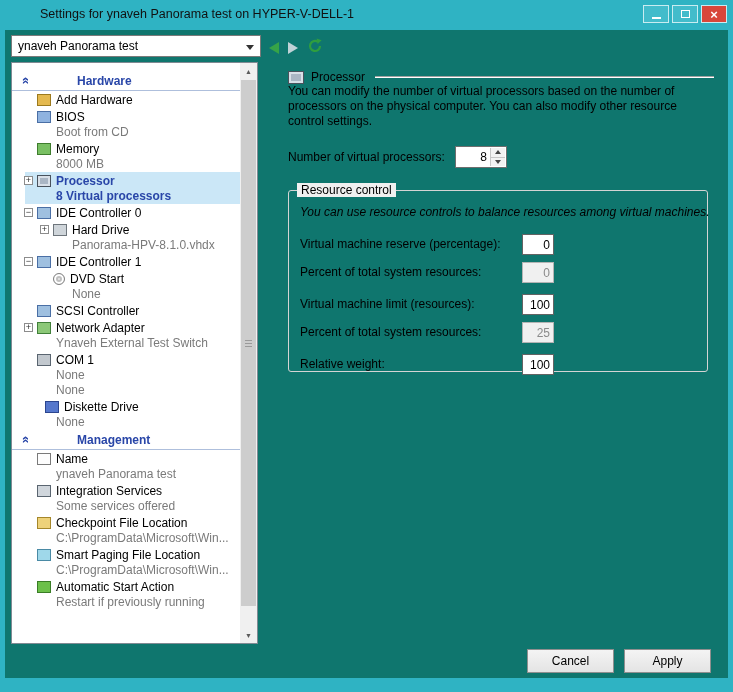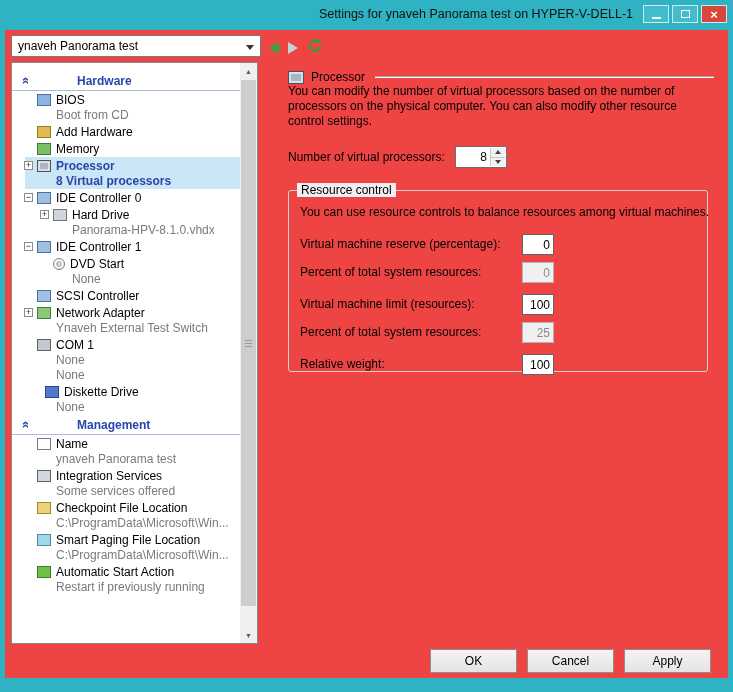--- a/index.html
+++ b/index.html
@@ -3,29 +3,29 @@
 <meta charset="utf-8">
 <style>
   * { margin:0; padding:0; box-sizing:border-box; }
   html,body { width:733px; height:692px; }
   body { font-family:"Liberation Sans", sans-serif; font-size:12px; color:#000; }
 
   .window { position:relative; width:733px; height:692px; background:#2fb3c3; overflow:hidden; }
 
   
   .titlebar { position:absolute; top:0; left:0; right:0; height:30px; }
-  .title { position:absolute; left:40px; right:100px; top:7px; text-align:right; font-size:12.5px; color:#111; white-space:nowrap; overflow:hidden; }
+  .title { position:absolute; left:40px; right:100px; top:7px; text-align:left; font-size:12.5px; color:#111; white-space:nowrap; overflow:hidden; }
   .win-buttons { position:absolute; right:6px; top:5px; display:flex; gap:3px; }
   .win-btn { width:26px; height:18px; background:#43bccb; border:1px solid #c9ecf1; display:flex; align-items:center; justify-content:center; cursor:pointer; }
   .win-btn.close { background:#d8473a; color:#fff; font-weight:bold; font-size:13px; line-height:1; }
   .glyph-min { width:9px; height:2px; background:#fff; margin-top:8px; }
   .glyph-max { width:9px; height:8px; border:1px solid #fff; }
 
   
-  .dialog-body { position:absolute; left:5px; right:5px; top:30px; bottom:14px; background:#ef4444; }
+  .dialog-body { position:absolute; left:5px; right:5px; top:30px; bottom:14px; background:#0f766e; }
 
   
   .combo { position:absolute; left:6px; top:5px; width:250px; height:22px; background:#fff; border:1px solid #7a7a7a; display:flex; align-items:center; padding-left:6px; cursor:pointer; }
   .combo-arrow { position:absolute; right:6px; top:9px; width:0; height:0; border-left:4px solid transparent; border-right:4px solid transparent; border-top:5px solid #333; }
   .nav { position:absolute; left:264px; top:8px; display:flex; gap:9px; align-items:center; }
   .tri-left { width:0; height:0; border-top:6px solid transparent; border-bottom:6px solid transparent; border-right:10px solid #36a348; }
   .tri-right { width:0; height:0; border-top:6px solid transparent; border-bottom:6px solid transparent; border-left:10px solid #c0d2d6; }
 
   
   .tree-panel { position:absolute; left:6px; top:32px; width:247px; height:582px; background:#fff; border:1px solid #808a93; overflow:hidden; }
@@ -79,21 +79,21 @@
   .spin { width:52px; height:22px; border:1px solid #6e6e6e; background:#fff; position:relative; }
   .spin-value { position:absolute; right:19px; top:3px; }
   .spin-buttons { position:absolute; right:1px; top:1px; bottom:1px; width:15px; border-left:1px solid #c6c6c6; display:flex; flex-direction:column; }
   .spin-up, .spin-down { flex:1; display:flex; align-items:center; justify-content:center; background:#f2f2f2; cursor:pointer; }
   .spin-up { border-bottom:1px solid #c6c6c6; }
   .tri-up { width:0; height:0; border-left:3px solid transparent; border-right:3px solid transparent; border-bottom:4px solid #444; }
   .tri-down { width:0; height:0; border-left:3px solid transparent; border-right:3px solid transparent; border-top:4px solid #444; }
 
   .groupbox { position:relative; margin-top:22px; width:420px; height:182px; border:1px solid #d4d4d4; border-radius:3px; padding:14px 0 0 11px; }
   .groupbox-title { position:absolute; top:-8px; left:8px; background:#f0f0f0; padding:0 4px; }
-  .group-desc { margin-bottom:15px; white-space:nowrap; }
+  .group-desc { margin-bottom:15px; white-space:nowrap;font-style:italic; }
   .res-row { position:relative; height:22px; margin-bottom:6px; }
   .res-row.res-gap { margin-top:10px; }
   .res-label { display:inline-block; line-height:21px; }
   .res-input { position:absolute; left:222px; top:0; width:32px; height:21px; border:1px solid #636363; background:#fff; text-align:right; padding-right:3px; font-family:"Liberation Sans", sans-serif; font-size:12px; color:#000; }
   .res-input:disabled { background:#f0f0f0; border-color:#b4b4b4; color:#8a8a8a; }
 
   
   .footer-btn { position:absolute; bottom:5px; width:87px; height:24px; background:linear-gradient(#f4f4f4,#e4e4e4); border:1px solid #8f8f8f; font-family:"Liberation Sans", sans-serif; font-size:12px; text-align:center; cursor:pointer; }
   .btn-ok { left:425px; }
   .btn-cancel { left:522px; }
@@ -136,38 +136,39 @@
 
     <div class="tree-panel">
       <div class="tree" id="tree">
           <div class="tree-section">
             <span class="chevrons">»</span>
             <span class="section-label">Hardware</span>
           </div>
           <div class="tree-node">
             <div class="tree-row" style="padding-left: 12px;">
               <span class="expander-spacer"></span>
+              <span class="ticon icon-add-hardware"></span>
+              <span class="tree-label">Add Hardware</span>
+            </div>
+          </div>
+          <div class="tree-node">
+            <div class="tree-row" style="padding-left: 12px;">
+              <span class="expander-spacer"></span>
               <span class="ticon icon-bios"></span>
               <span class="tree-label">BIOS</span>
             </div>
             <div class="tree-sub" style="padding-left: 44px;">Boot from CD</div>
           </div>
           <div class="tree-node">
             <div class="tree-row" style="padding-left: 12px;">
               <span class="expander-spacer"></span>
-              <span class="ticon icon-add-hardware"></span>
-              <span class="tree-label">Add Hardware</span>
-            </div>
-          </div>
-          <div class="tree-node">
-            <div class="tree-row" style="padding-left: 12px;">
-              <span class="expander-spacer"></span>
               <span class="ticon icon-memory"></span>
               <span class="tree-label">Memory</span>
             </div>
+            <div class="tree-sub" style="padding-left: 44px;">8000 MB</div>
           </div>
           <div class="tree-node selected">
             <div class="tree-row" style="padding-left: 12px;">
               <span class="expander">+</span>
               <span class="ticon icon-processor"></span>
               <span class="tree-label">Processor</span>
             </div>
             <div class="tree-sub" style="padding-left: 44px;">8 Virtual processors</div>
           </div>
           <div class="tree-node">
@@ -318,17 +319,16 @@
         <div id="resource-rows">
             <div class="res-row"><span class="res-label">Virtual machine reserve (percentage):</span><input type="text" class="res-input" value="0" style=""></div>
             <div class="res-row"><span class="res-label">Percent of total system resources:</span><input type="text" class="res-input" disabled="" value="0" style=""></div>
             <div class="res-row res-gap"><span class="res-label">Virtual machine limit (resources):</span><input type="text" class="res-input" value="100" style=""></div>
             <div class="res-row"><span class="res-label">Percent of total system resources:</span><input type="text" class="res-input" disabled="" value="25" style=""></div>
             <div class="res-row res-gap"><span class="res-label">Relative weight:</span><input type="text" class="res-input" value="100" style=""></div>
           </div>
       </div>
     </div>
 
-    <button class="footer-btn btn-ok">OK</button>
     <button class="footer-btn btn-cancel">Cancel</button>
     <button class="footer-btn btn-apply">Apply</button>
   </div>
 </div>
 
 </body></html>

